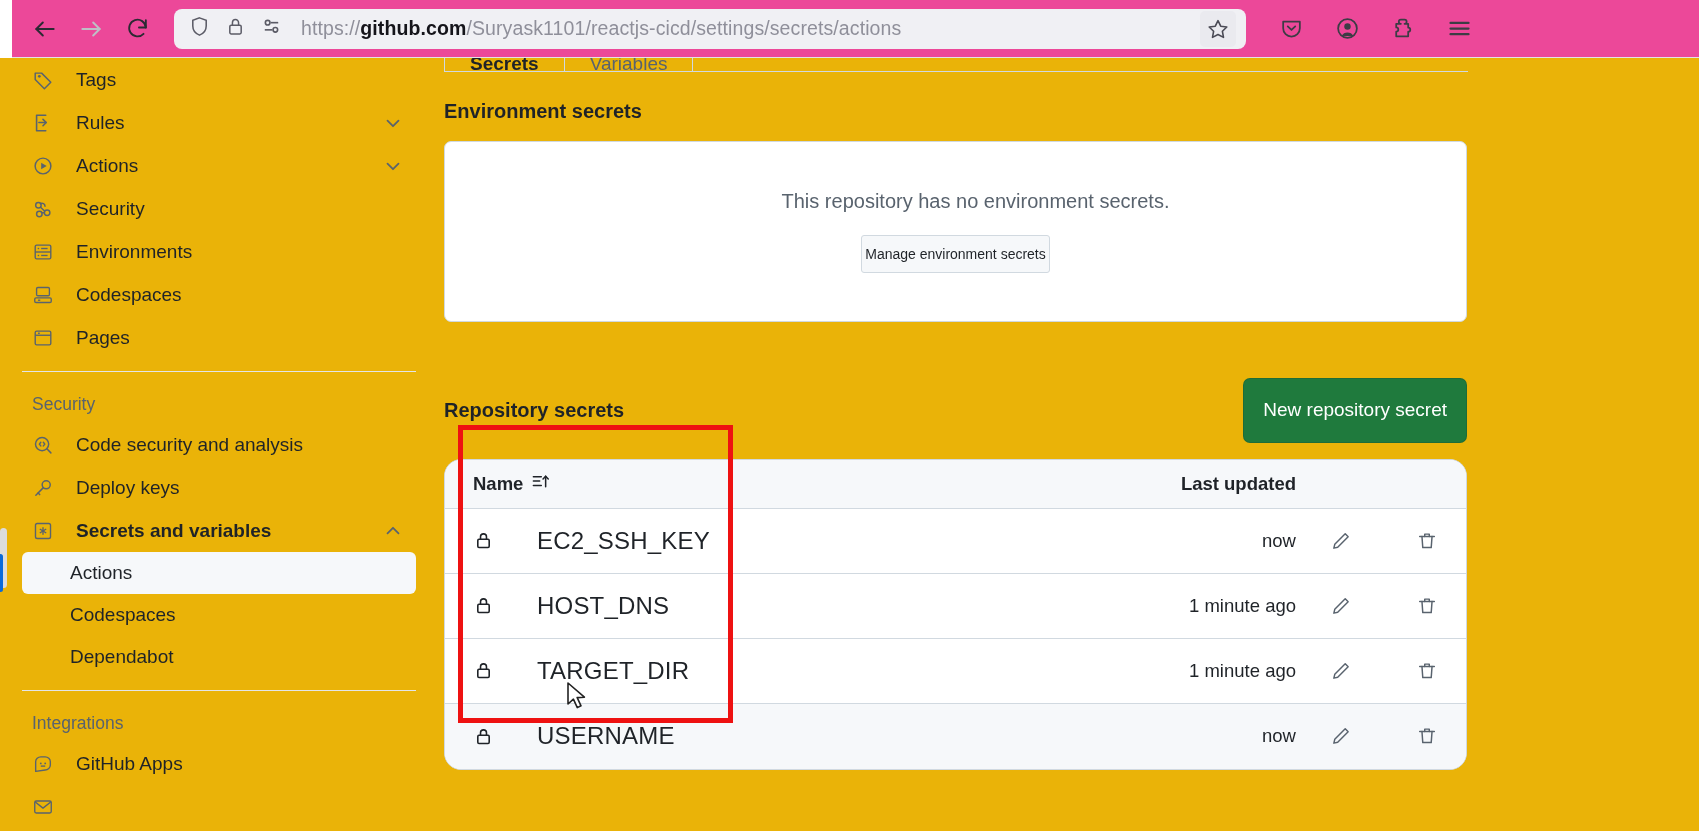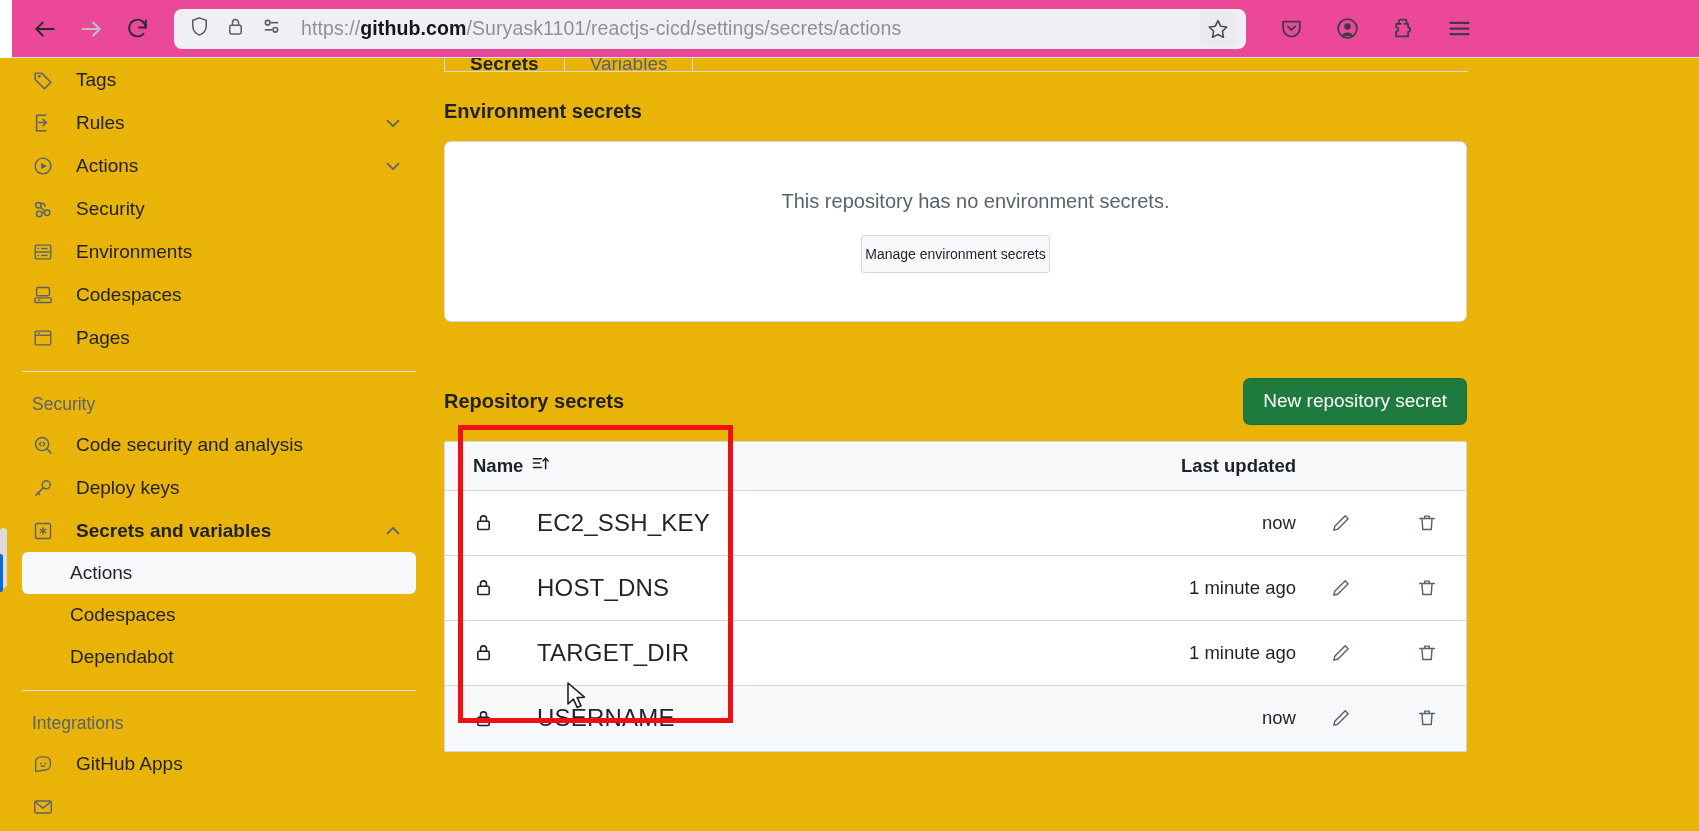--- a/index.html
+++ b/index.html
@@ -181,27 +181,27 @@
   .repo-head {
     display: flex; align-items: center; justify-content: space-between;
     margin: 56px 0 16px 0;
   }
   .btn-primary {
     background: #1f7a3d;
     color: #ffffff;
     font-size: 19px; font-weight: 500;
     border: 1px solid rgba(27,31,36,0.15);
     border-radius: 7px;
-    padding: 12px 19px;
+    padding: 21px 19px;
     line-height: 1.1;
   }
 
   .secrets-table {
     border: 1px solid #d1d9e0;
-    border-radius: 2px;
+    border-radius: 17px;
     overflow: hidden;
     background: #fff;
     position: relative;
   }
   .tr {
     display: flex; align-items: center;
     height: 65px;
     border-bottom: 1px solid #d1d9e0;
     padding: 0 22px 0 28px;
   }

